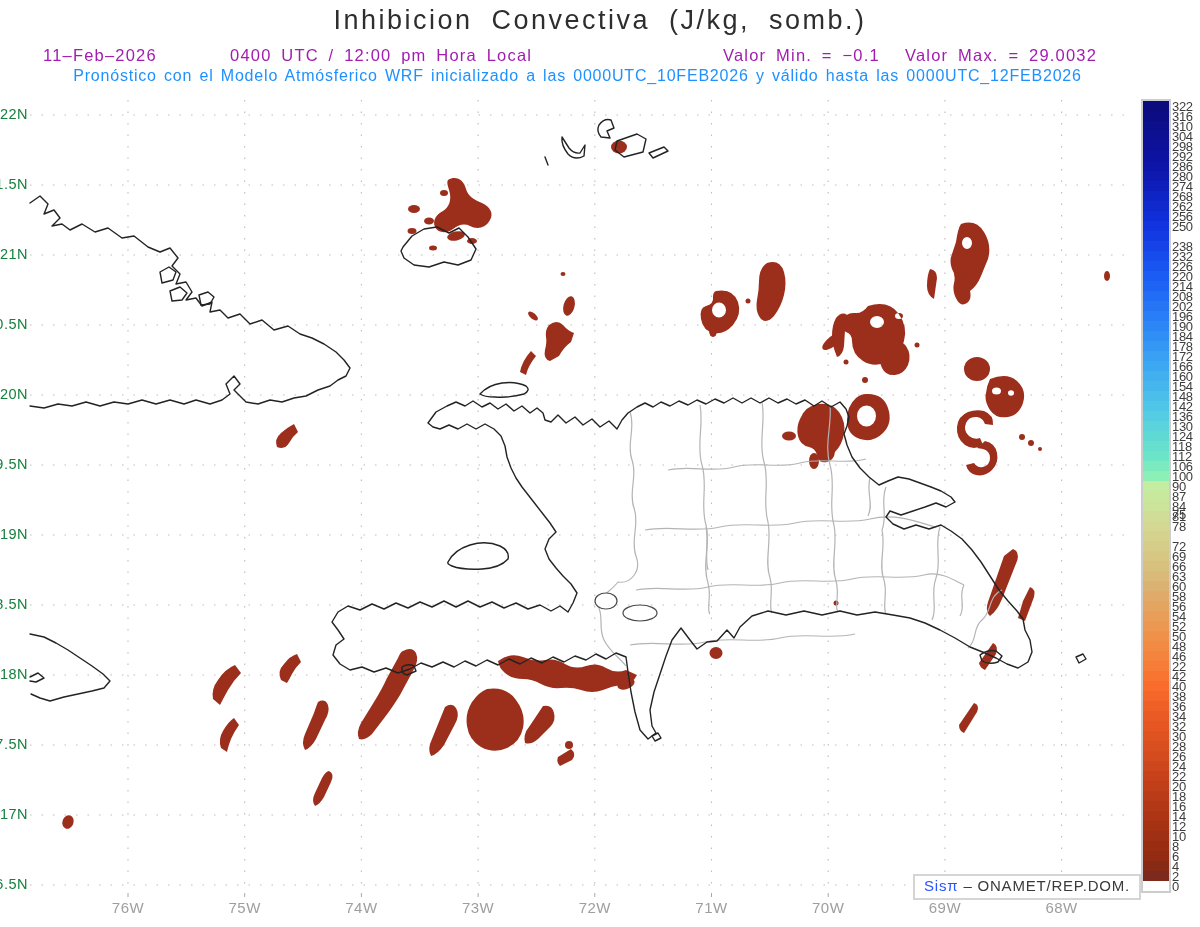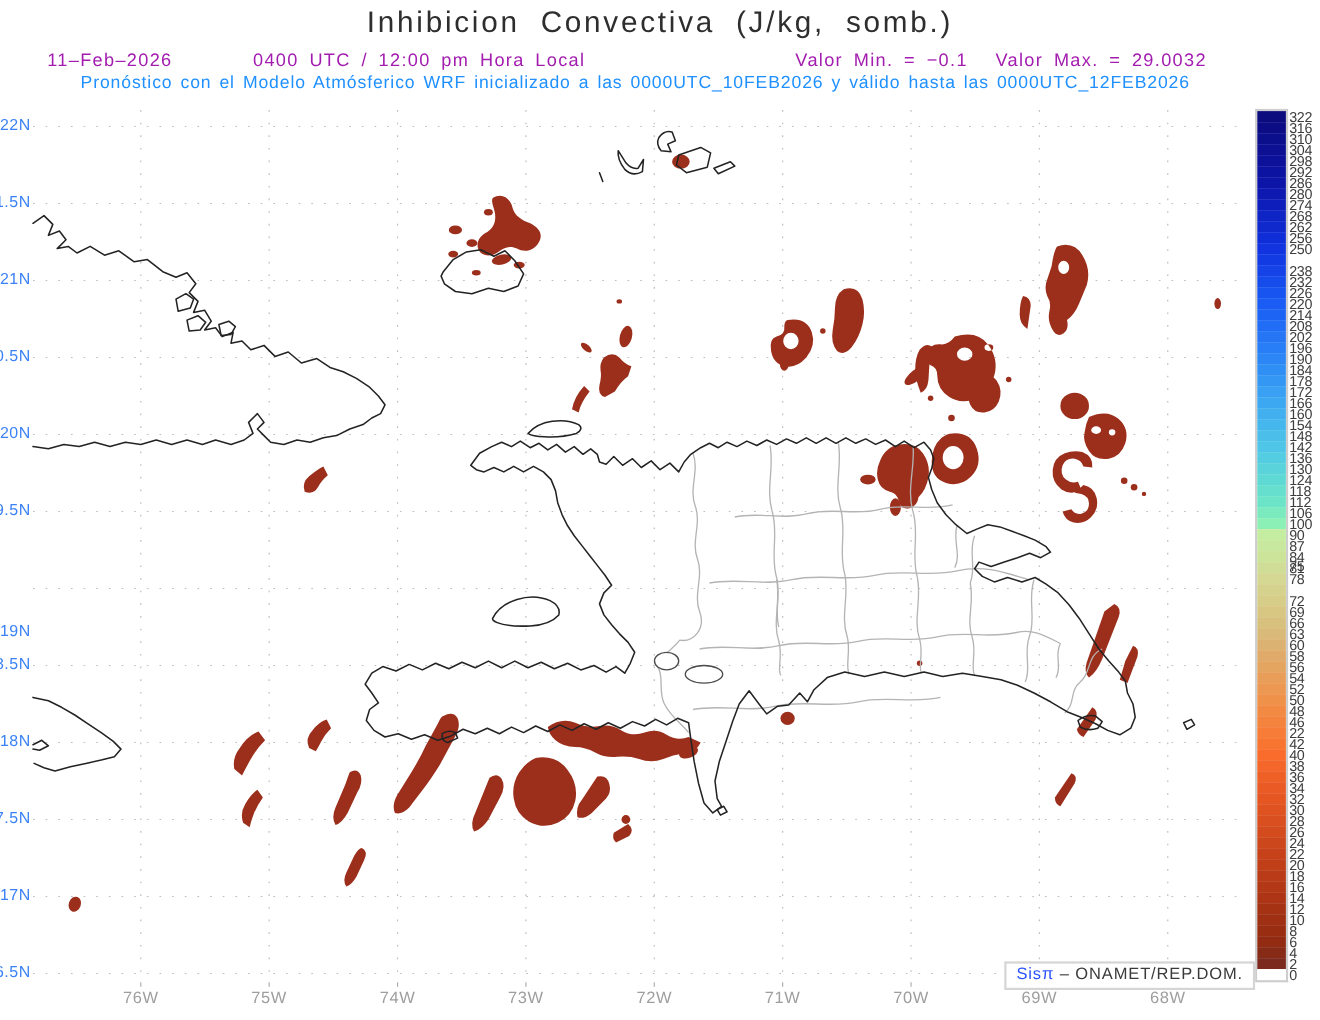--- a/index.html
+++ b/index.html
@@ -6,21 +6,21 @@
   body{width:1200px;height:927px;background:#ffffff;position:relative;overflow:hidden;
        font-family:"Liberation Sans",sans-serif;}
   .title{position:absolute;top:5px;left:0;width:1200px;text-align:center;
          font-size:27px;color:#2e2e2e;letter-spacing:2.5px;word-spacing:9px;white-space:nowrap;}
   .s1{position:absolute;top:46px;font-size:16.5px;color:#a21caf;letter-spacing:1.2px;
       word-spacing:4px;white-space:nowrap;font-weight:bold;-webkit-text-stroke:0;}
   .sub1 .s1{font-weight:normal;}
   .sub2{position:absolute;top:67px;left:0;width:1155px;text-align:center;font-size:16px;
         color:#1e90ff;letter-spacing:0.8px;word-spacing:2px;white-space:nowrap;}
   #map{position:absolute;left:0;top:0;}
-  .ylab{position:absolute;font-size:14.5px;color:#3b82f6;white-space:nowrap;letter-spacing:0.5px;}
+  .ylab{position:absolute;font-size:14.5px;color:#15803d;white-space:nowrap;letter-spacing:0.5px;}
   .xlab{position:absolute;width:50px;text-align:center;font-size:15px;color:#9e9e9e;
         letter-spacing:0.5px;}
   #cbar{position:absolute;left:1141px;top:99px;border:2px solid #cdcdcd;background:#fff;
         font-size:0;line-height:0;}
   .cbox{width:26px;height:10px;}
   .clab{position:absolute;left:1172px;font-size:13px;line-height:13px;color:#3d3d3d;
         letter-spacing:-0.3px;white-space:nowrap;}
   .credit{position:absolute;left:913px;top:874px;height:19px;background:#ffffff;
           border:2px solid #d5d5d5;padding:1px 9px 2px 9px;font-size:15px;
           letter-spacing:0.8px;white-space:nowrap;z-index:5;color:#3a3a3a;}
@@ -189,21 +189,21 @@
     </g>
 </svg>
 
 <div id="ylab">
     <span class="ylab" style="right: 1172px; top: 106px;">22N</span>
     <span class="ylab" style="right: 1172px; top: 176px;">1.5N</span>
     <span class="ylab" style="right: 1172px; top: 246px;">21N</span>
     <span class="ylab" style="right: 1172px; top: 316px;">0.5N</span>
     <span class="ylab" style="right: 1172px; top: 386px;">20N</span>
     <span class="ylab" style="right: 1172px; top: 456px;">9.5N</span>
-    <span class="ylab" style="right: 1172px; top: 526px; margin-top: 40px;">19N</span>
+    <span class="ylab" style="right: 1172px; top: 526px;">19N</span>
     <span class="ylab" style="right: 1172px; top: 596px;">8.5N</span>
     <span class="ylab" style="right: 1172px; top: 666px;">18N</span>
     <span class="ylab" style="right: 1172px; top: 736px;">7.5N</span>
     <span class="ylab" style="right: 1172px; top: 806px;">17N</span>
     <span class="ylab" style="right: 1172px; top: 876px;">6.5N</span>
   </div>
 <div id="xlab">
     <span class="xlab" style="left: 103px; top: 899px;">76W</span>
     <span class="xlab" style="left: 219.7px; top: 899px;">75W</span>
     <span class="xlab" style="left: 336.4px; top: 899px;">74W</span>

